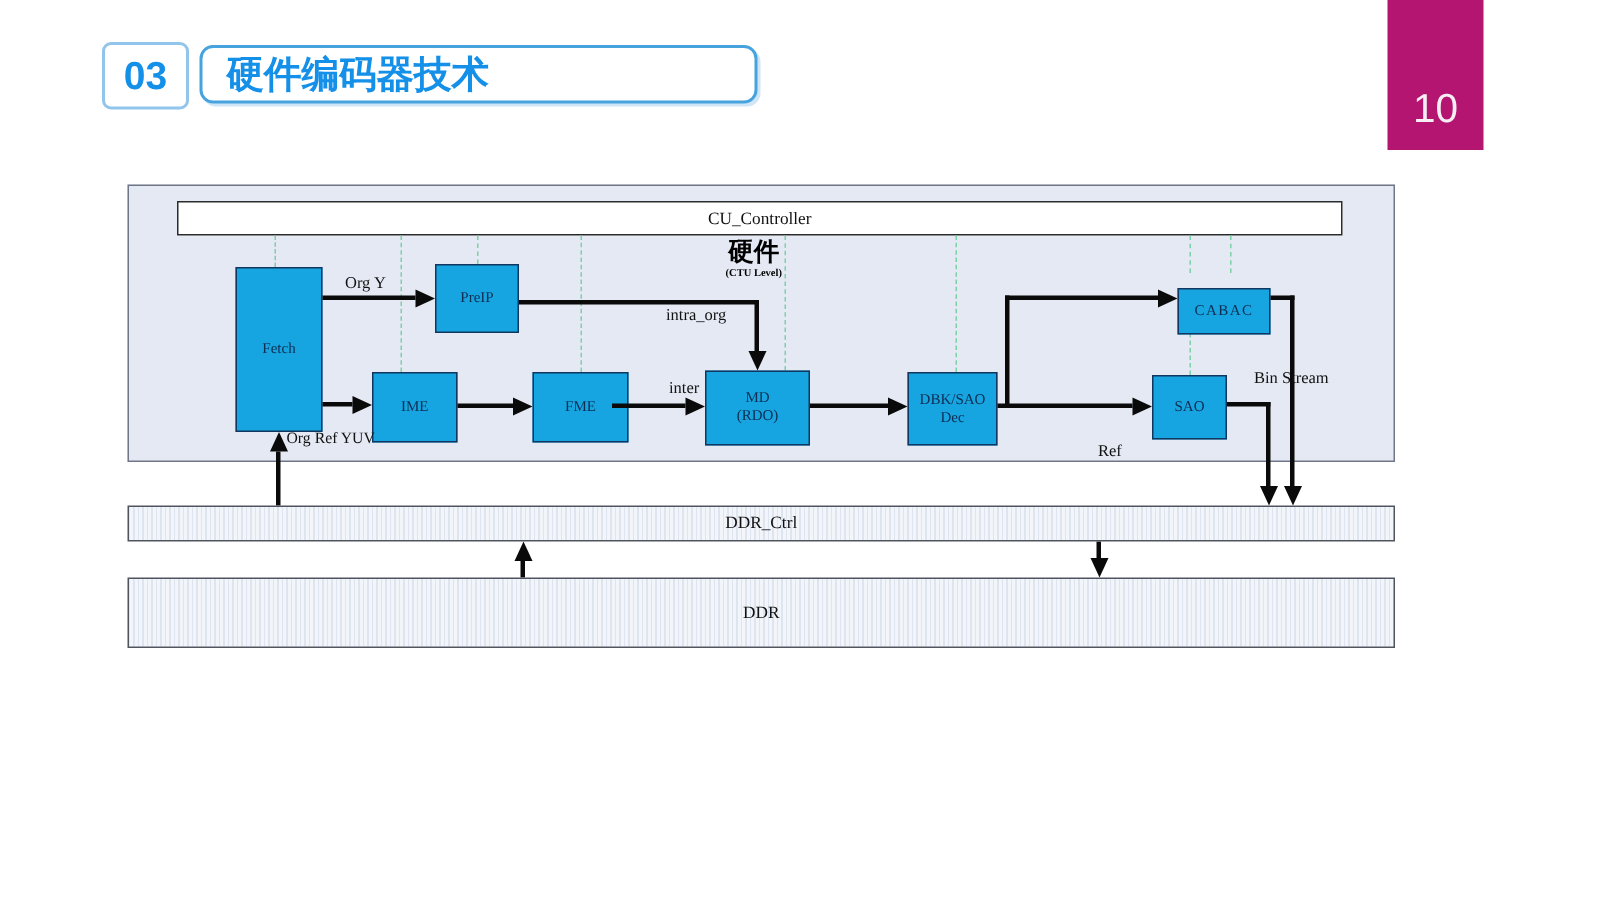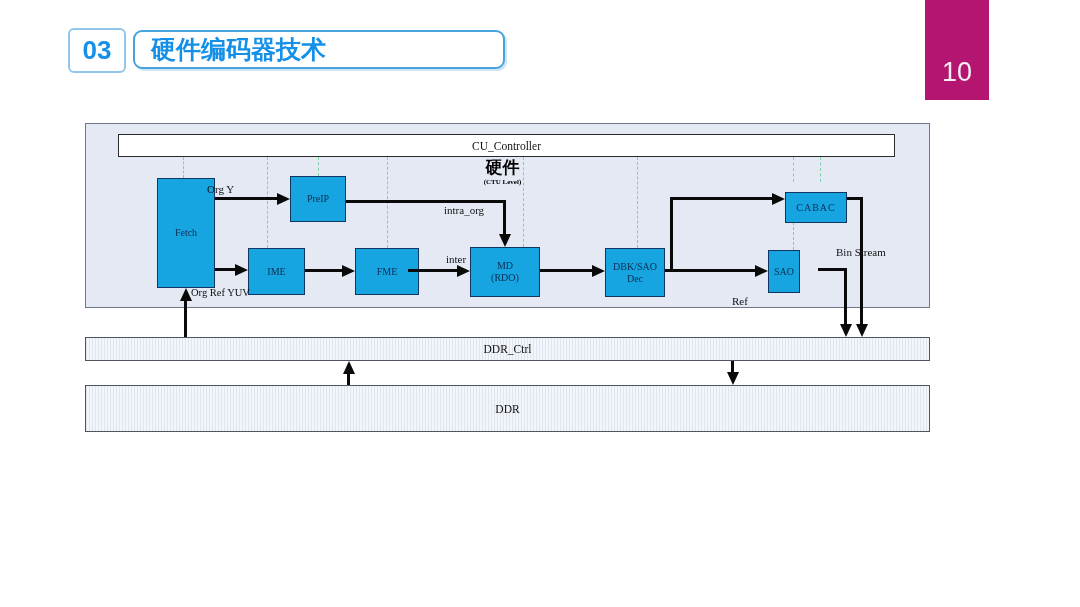--- a/index.html
+++ b/index.html
@@ -107,21 +107,21 @@
     <span>FME</span>
   </div>
   <div class="block" style="left:470px;top:247px;width:70px;height:50px">
     <span>MD</span>
     <span>(RDO)</span>
   </div>
   <div class="block" style="left:605px;top:248px;width:60px;height:49px">
     <span>DBK/SAO</span>
     <span>Dec</span>
   </div>
-  <div class="block" style="left:768px;top:250px;width:32px;height:43px">
+  <div class="block" style="left:768px;top:250px;width:50px;height:43px">
     <span>SAO</span>
   </div>
   <div class="block" style="left:785px;top:192px;width:62px;height:31px;letter-spacing:1px">
     <span>CABAC</span>
   </div>
 
   <div class="hl" style="left:215px;top:197px;width:62px"></div>
   <div class="ah-r" style="left:277px;top:193px"></div>
 
   <div class="hl" style="left:346px;top:200px;width:160px"></div>
@@ -156,21 +156,21 @@
   <div class="ah-d" style="left:840px;top:324px"></div>
 
   <div class="vl" style="left:184px;top:301px;height:36px"></div>
   <div class="ah-u" style="left:180px;top:288px"></div>
 
   <div class="vl" style="left:347px;top:374px;height:11px"></div>
   <div class="ah-u" style="left:343px;top:361px"></div>
   <div class="vl" style="left:731px;top:361px;height:11px"></div>
   <div class="ah-d" style="left:727px;top:372px"></div>
 
-  <div class="lbl" style="left:207px;top:183px">Org Y</div>
+  <div class="lbl" style="left:230px;top:183px">Org Y</div>
   <div class="lbl" style="left:444px;top:204px">intra_org</div>
   <div class="lbl" style="left:446px;top:253px">inter</div>
   <div class="lbl" style="left:191px;top:287px;font-size:10.5px">Org Ref YUV</div>
   <div class="lbl" style="left:836px;top:246px">Bin Stream</div>
   <div class="lbl" style="left:732px;top:295px">Ref</div>
 
   <div class="bar ddr">
     <span>DDR</span>
   </div>
   <div class="bar ddrctrl">

